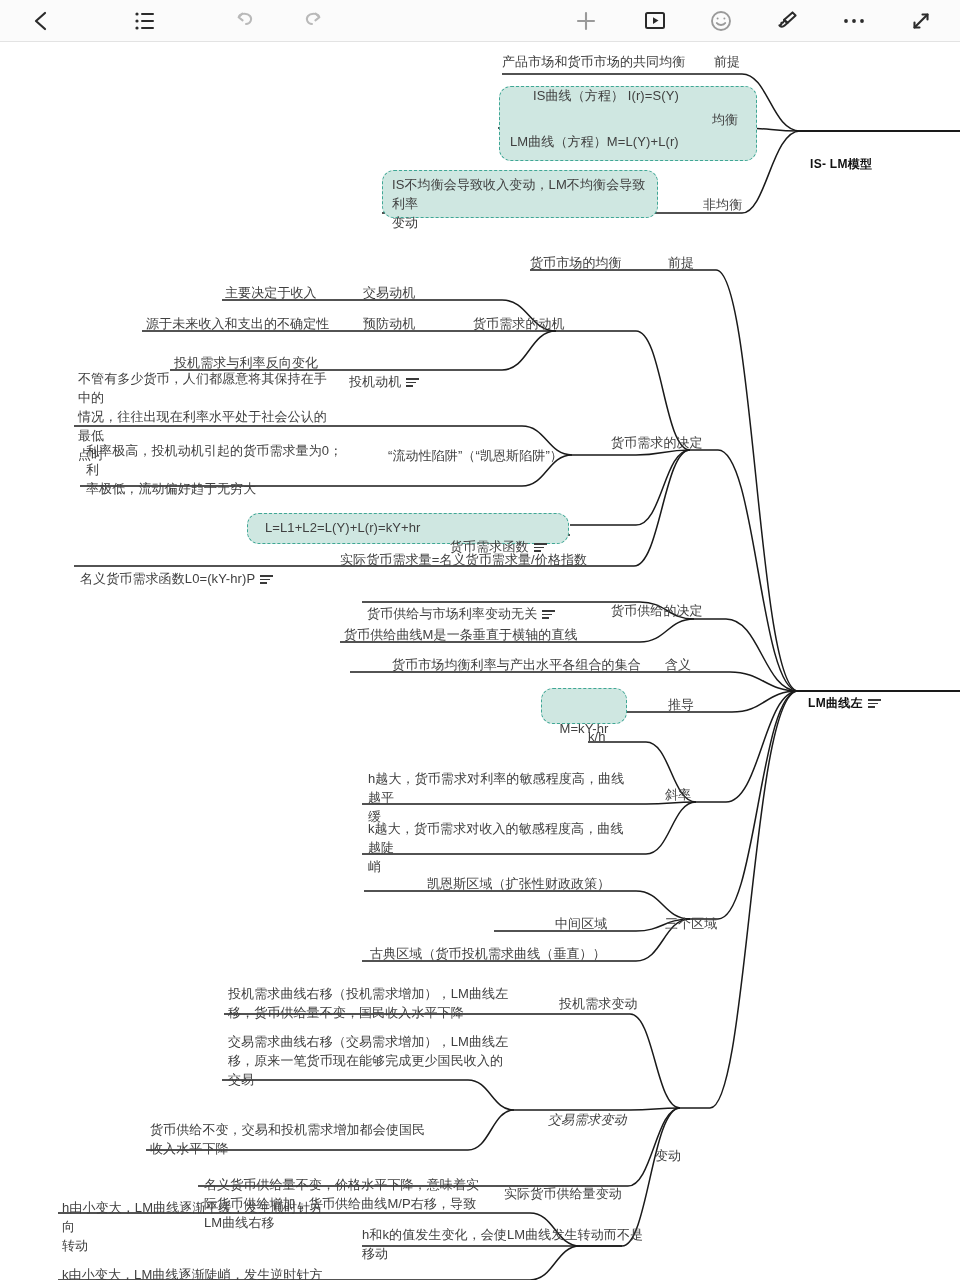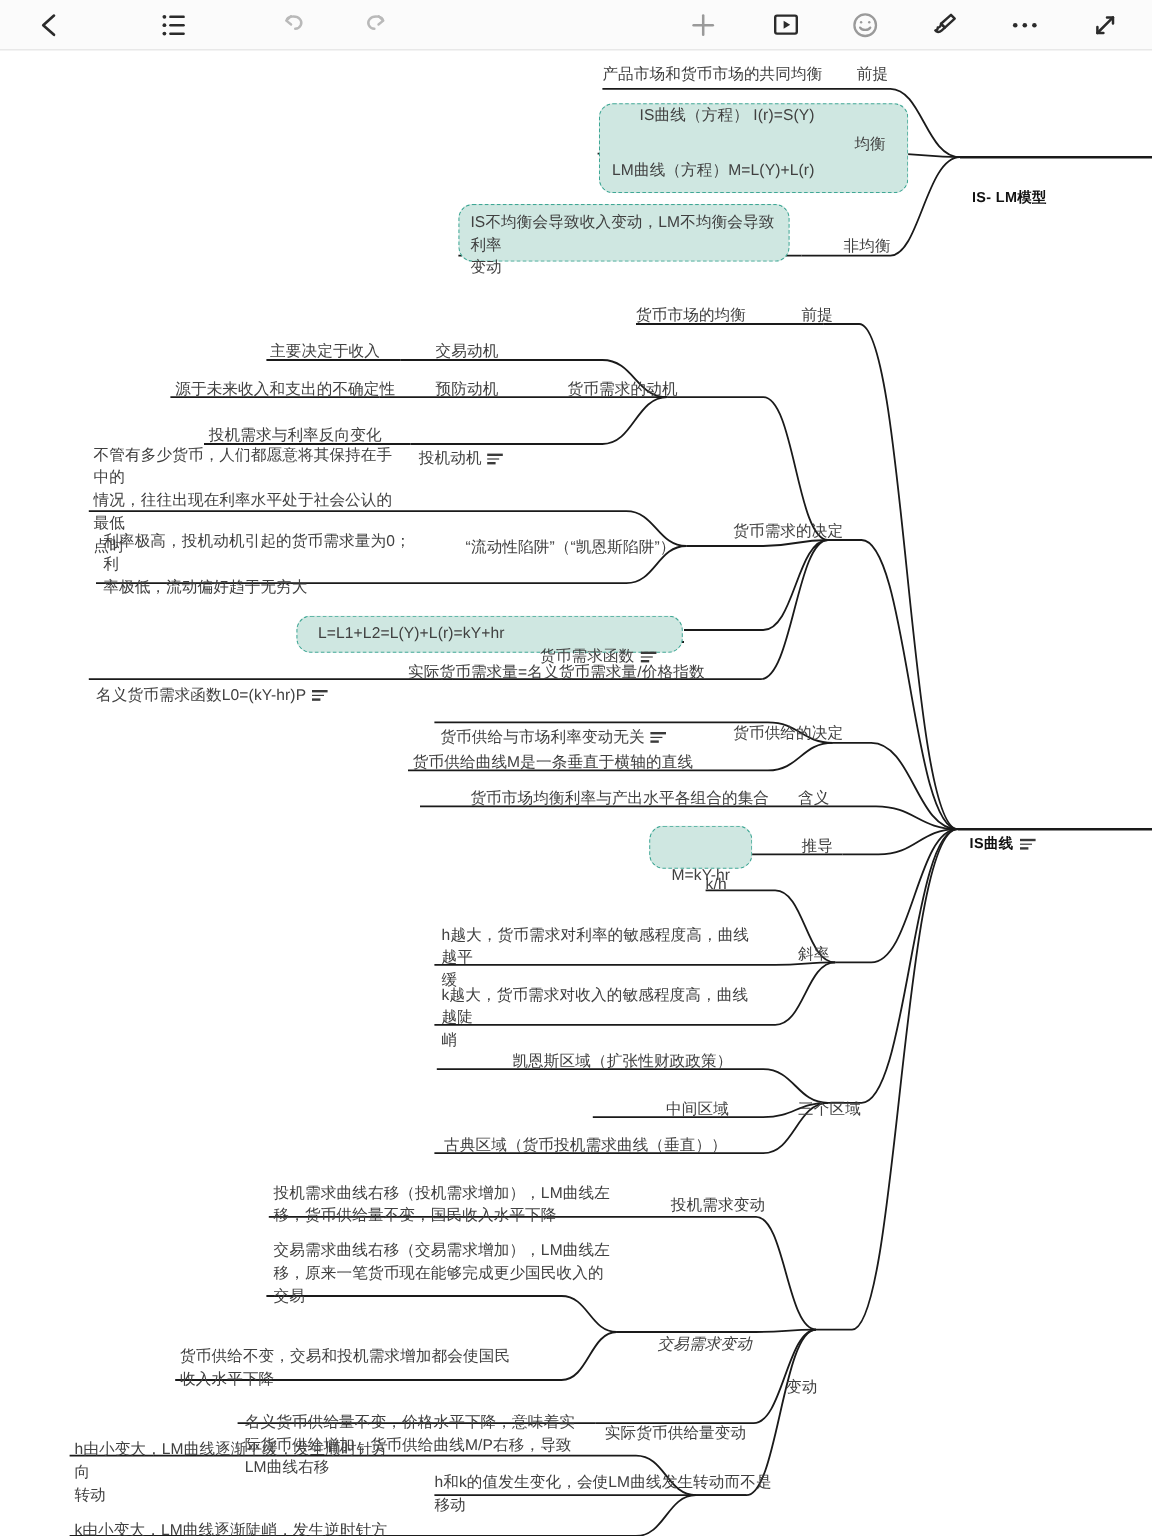--- a/index.html
+++ b/index.html
@@ -253,21 +253,21 @@
 
   <div class="node" style="left:533px;top:44px;">IS曲线（方程）  I(r)=S(Y)</div>
   <div class="node" style="left:510px;top:90px;">LM曲线（方程）M=L(Y)+L(r)</div>
   <div class="node" style="left:712px;top:68px;">均衡</div>
 
   <div class="node" style="left:392px;top:133px;width:260px;">IS不均衡会导致收入变动，LM不均衡会导致利率
 变动</div>
   <div class="node" style="left:703px;top:153px;">非均衡</div>
 
   <div class="node root" style="left:808px;top:633px;">
-    <span>IS曲线</span><span class="noteicon"><i></i><i></i><i></i></span>
+    <span>LM曲线左</span><span class="noteicon"><i></i><i></i><i></i></span>
   </div>
 
   <div class="node" style="left:530px;top:211px;">货币市场的均衡</div>
   <div class="node" style="left:668px;top:211px;">前提</div>
 
   <div class="node" style="left:225px;top:241px;">主要决定于收入</div>
   <div class="node" style="left:363px;top:241px;">交易动机</div>
 
   <div class="node" style="left:146px;top:272px;">源于未来收入和支出的不确定性</div>
   <div class="node" style="left:363px;top:272px;">预防动机</div>

